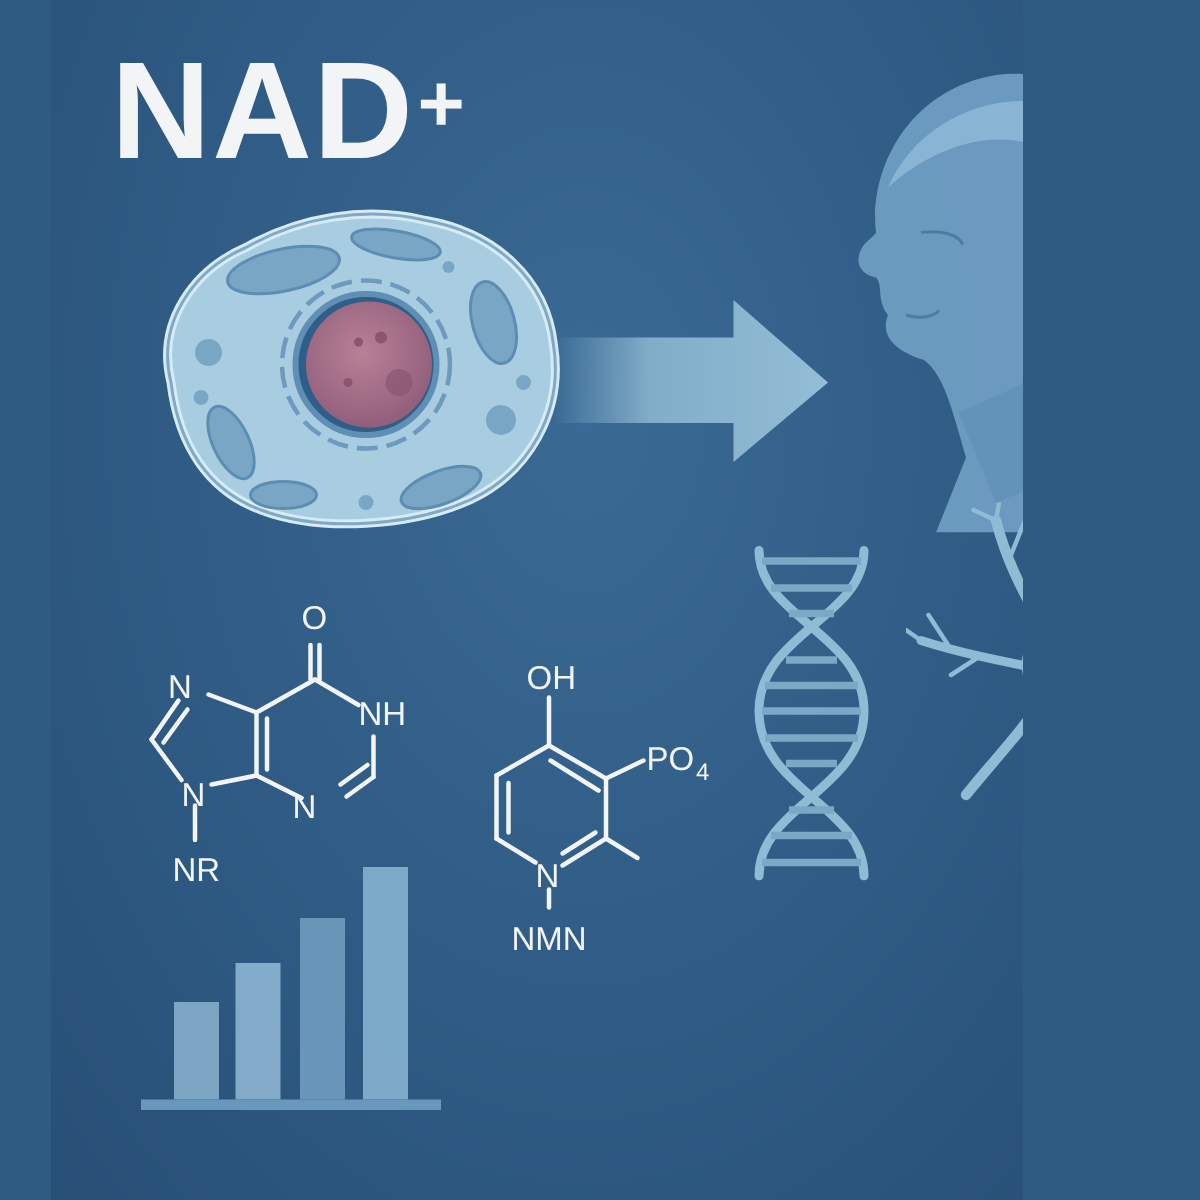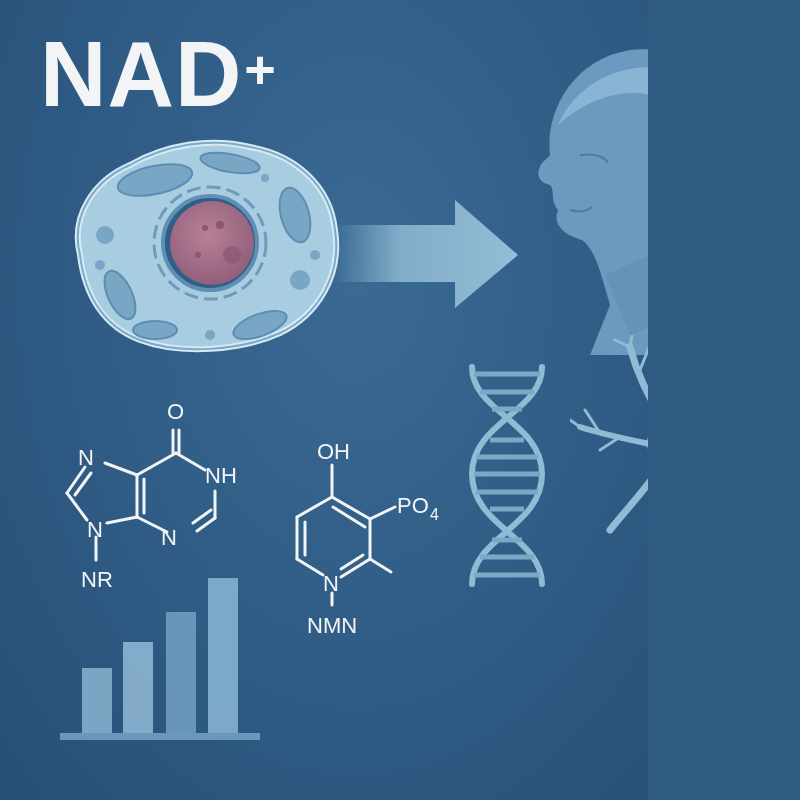--- a/index.html
+++ b/index.html
@@ -1,19 +1,19 @@
 <!DOCTYPE html>
 <html><head>
 <meta charset="utf-8">
 <style>
   html,body{margin:0;padding:0;}
   body{width:800px;height:800px;overflow:hidden;background:#2f5a82;}
   #canvas{position:relative;width:648px;height:800px;
     background:radial-gradient(ellipse at 55% 35%, #3a6a94 0%, #2f5b84 55%, #284f76 100%);
-    font-family:"Liberation Sans", sans-serif;overflow:hidden;}
+    font-family:"Liberation Sans", sans-serif;overflow:hidden;margin-left:34px;}
   .abs{position:absolute;}
   #title{left:40px;top:28px;color:#f2f4f6;font-weight:700;font-size:92px;letter-spacing:1px;line-height:1;}
   #title .plus{font-size:54px;vertical-align:top;position:relative;top:14px;margin-left:2px;}
   svg text{font-family:"Liberation Sans", sans-serif;}
 </style>
 </head>
 <body>
 
 <div id="canvas">
 

